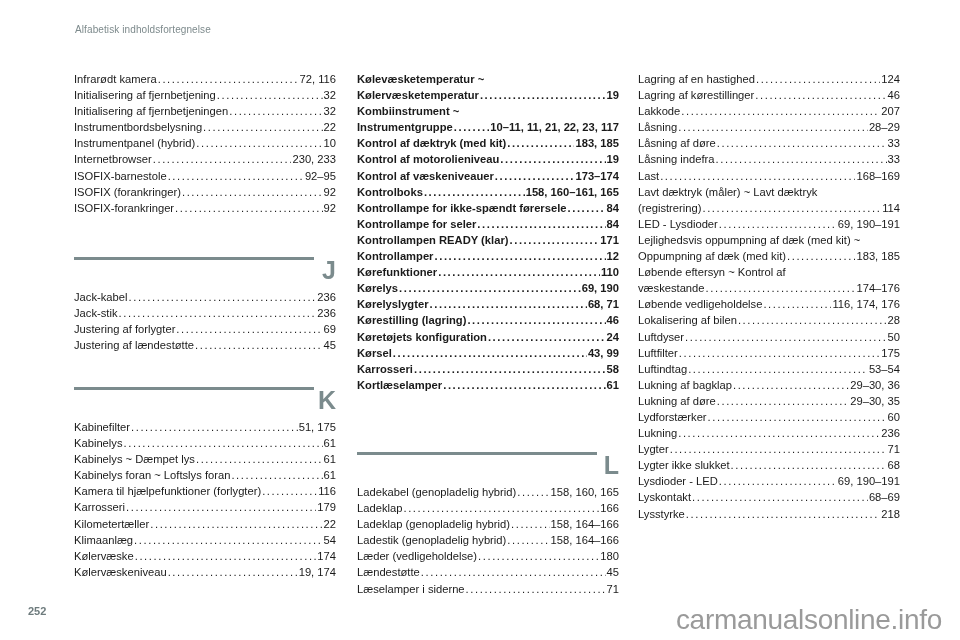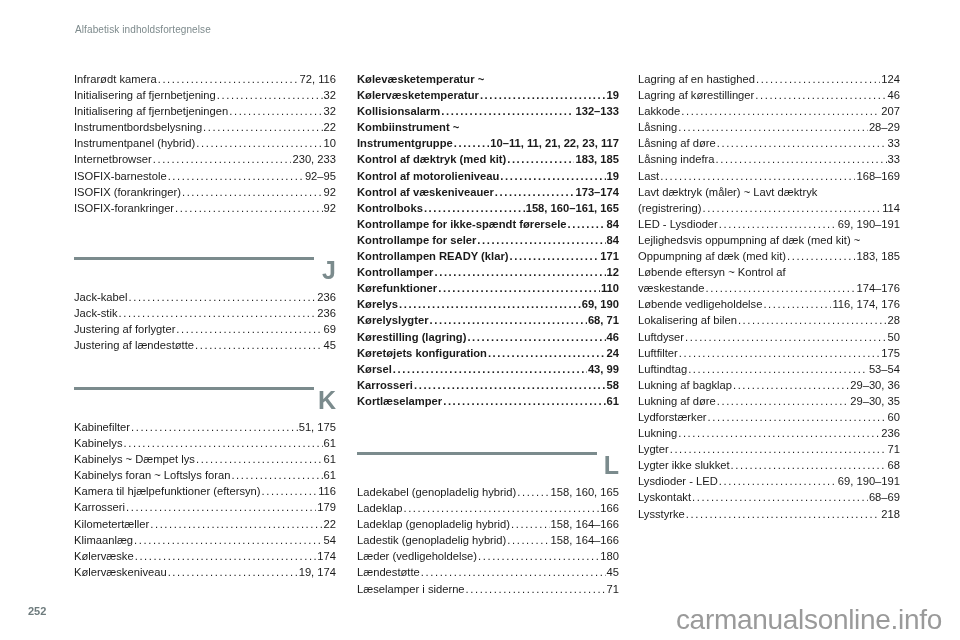--- a/index.html
+++ b/index.html
@@ -150,21 +150,21 @@
         <span class="label">Kabinelys ~ Dæmpet lys</span>
         <span class="dots"></span>
         <span class="pages">61</span>
       </div>
       <div class="entry">
         <span class="label">Kabinelys foran ~ Loftslys foran</span>
         <span class="dots"></span>
         <span class="pages">61</span>
       </div>
       <div class="entry">
-        <span class="label">Kamera til hjælpefunktioner (eftersyn)</span>
+        <span class="label">Kamera til hjælpefunktioner (forlygter)</span>
         <span class="dots"></span>
         <span class="pages">116</span>
       </div>
       <div class="entry">
         <span class="label">Karrosseri</span>
         <span class="dots"></span>
         <span class="pages">179</span>
       </div>
       <div class="entry">
         <span class="label">Kilometertæller</span>
@@ -191,25 +191,20 @@
 
 <div class="col" style="left:357px; top:71px;font-weight:bold;">
   <div>
       <div class="entry cont">
         <span class="label">Kølevæsketemperatur ~</span>
       </div>
       <div class="entry">
         <span class="label">Kølervæsketemperatur</span>
         <span class="dots"></span>
         <span class="pages">19</span>
-      </div>
-      <div class="entry">
-        <span class="label">Kollisionsalarm</span>
-        <span class="dots"></span>
-        <span class="pages">132–133</span>
       </div>
       <div class="entry cont">
         <span class="label">Kombiinstrument ~</span>
       </div>
       <div class="entry">
         <span class="label">Instrumentgruppe</span>
         <span class="dots"></span>
         <span class="pages">10–11, 11, 21, 22, 23, 117</span>
       </div>
       <div class="entry">

